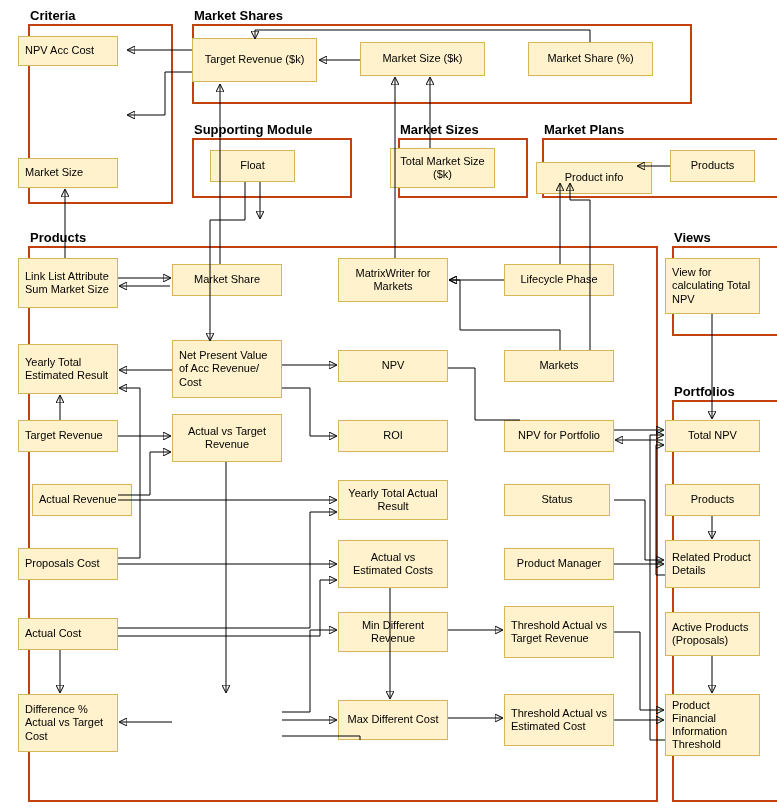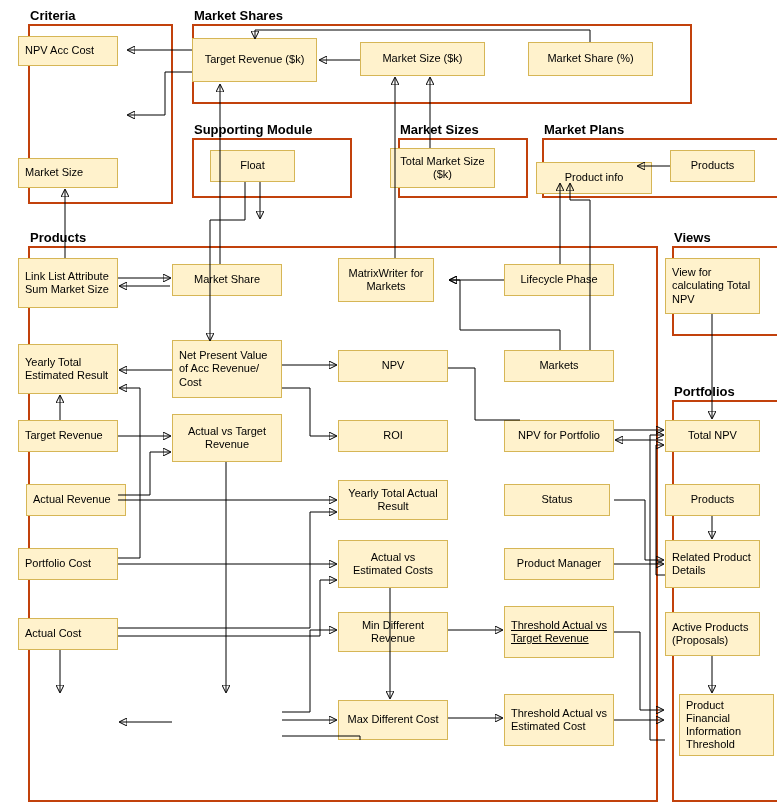--- a/index.html
+++ b/index.html
@@ -74,55 +74,56 @@
 
   <div class="node center" style="left:210px; top:150px; width:85px; height:32px;">Float</div>
 
   <div class="node center" style="left:390px; top:148px; width:105px; height:40px;">Total Market Size ($k)</div>
 
   <div class="node center" style="left:536px; top:150px; width:116px; height:32px;margin-top:12px;">Product info</div>
   <div class="node center" style="left:670px; top:150px; width:85px; height:32px;">Products</div>
 
   <div class="node" style="left:18px; top:258px; width:100px; height:50px;">Link List Attribute Sum Market Size</div>
   <div class="node center" style="left:172px; top:264px; width:110px; height:32px;">Market Share</div>
-  <div class="node center" style="left:338px; top:258px; width:96px; height:44px;">MatrixWriter for Markets</div>
+  <div class="node center" style="left:338px; top:258px; width:110px; height:44px;">MatrixWriter for Markets</div>
   <div class="node center" style="left:504px; top:264px; width:110px; height:32px;">Lifecycle Phase</div>
 
   <div class="node" style="left:665px; top:258px; width:95px; height:56px;">View for calculating Total NPV</div>
 
   <div class="node" style="left:18px; top:344px; width:100px; height:50px;">Yearly Total Estimated Result</div>
   <div class="node" style="left:172px; top:340px; width:110px; height:58px;">Net Present Value of Acc Revenue/ Cost</div>
   <div class="node center" style="left:338px; top:350px; width:110px; height:32px;">NPV</div>
   <div class="node center" style="left:504px; top:350px; width:110px; height:32px;">Markets</div>
 
   <div class="node" style="left:18px; top:420px; width:100px; height:32px;">Target Revenue</div>
   <div class="node center" style="left:172px; top:414px; width:110px; height:48px;">Actual vs Target Revenue</div>
   <div class="node center" style="left:338px; top:420px; width:110px; height:32px;">ROI</div>
   <div class="node center" style="left:504px; top:420px; width:110px; height:32px;">NPV for Portfolio</div>
 
-  <div class="node" style="left:26px; top:484px; width:100px; height:32px;">Actual Revenue</div>
+  <div class="node" style="left:32px; top:484px; width:100px; height:32px;">Actual Revenue</div>
   <div class="node center" style="left:338px; top:480px; width:110px; height:40px;">Yearly Total Actual Result</div>
   <div class="node center" style="left:504px; top:484px; width:106px; height:32px;">Status</div>
 
-  <div class="node" style="left:18px; top:548px; width:100px; height:32px;">Portfolio Cost</div>
+  <div class="node" style="left:18px; top:548px; width:100px; height:32px;">Proposals Cost</div>
   <div class="node center" style="left:338px; top:540px; width:110px; height:48px;">Actual vs Estimated Costs</div>
   <div class="node center" style="left:504px; top:548px; width:110px; height:32px;">Product Manager</div>
 
   <div class="node" style="left:18px; top:618px; width:100px; height:32px;">Actual Cost</div>
   <div class="node center" style="left:338px; top:612px; width:110px; height:40px;">Min Different Revenue</div>
-  <div class="node" style="left:504px; top:606px; width:110px; height:52px;text-decoration:underline;">Threshold Actual vs Target Revenue</div>
-
+  <div class="node" style="left:504px; top:606px; width:110px; height:52px;">Threshold Actual vs Target Revenue</div>
+
+  <div class="node" style="left:18px; top:694px; width:100px; height:58px;">Difference % Actual vs Target Cost</div>
   <div class="node center" style="left:338px; top:700px; width:110px; height:40px;">Max Different Cost</div>
   <div class="node" style="left:504px; top:694px; width:110px; height:52px;">Threshold Actual vs Estimated Cost</div>
 
   <div class="node center" style="left:665px; top:420px; width:95px; height:32px;">Total NPV</div>
   <div class="node center" style="left:665px; top:484px; width:95px; height:32px;">Products</div>
   <div class="node" style="left:665px; top:540px; width:95px; height:48px;">Related Product Details</div>
   <div class="node" style="left:665px; top:612px; width:95px; height:44px;">Active Products (Proposals)</div>
-  <div class="node" style="left:665px; top:694px; width:95px; height:62px;margin-left:14px;">Product Financial Information Threshold</div>
+  <div class="node" style="left:665px; top:694px; width:95px; height:62px;">Product Financial Information Threshold</div>
 
   <svg class="edges">
     <defs>
       <marker id="ah" markerWidth="8" markerHeight="8" refX="7" refY="4" orient="auto" markerUnits="userSpaceOnUse">
         <path d="M0,0 L8,4 L0,8 Z" fill="#000"></path>
       </marker>
     </defs>
 
     <line x1="360" y1="60" x2="320" y2="60" marker-end="url(#ah)"></line>
 

